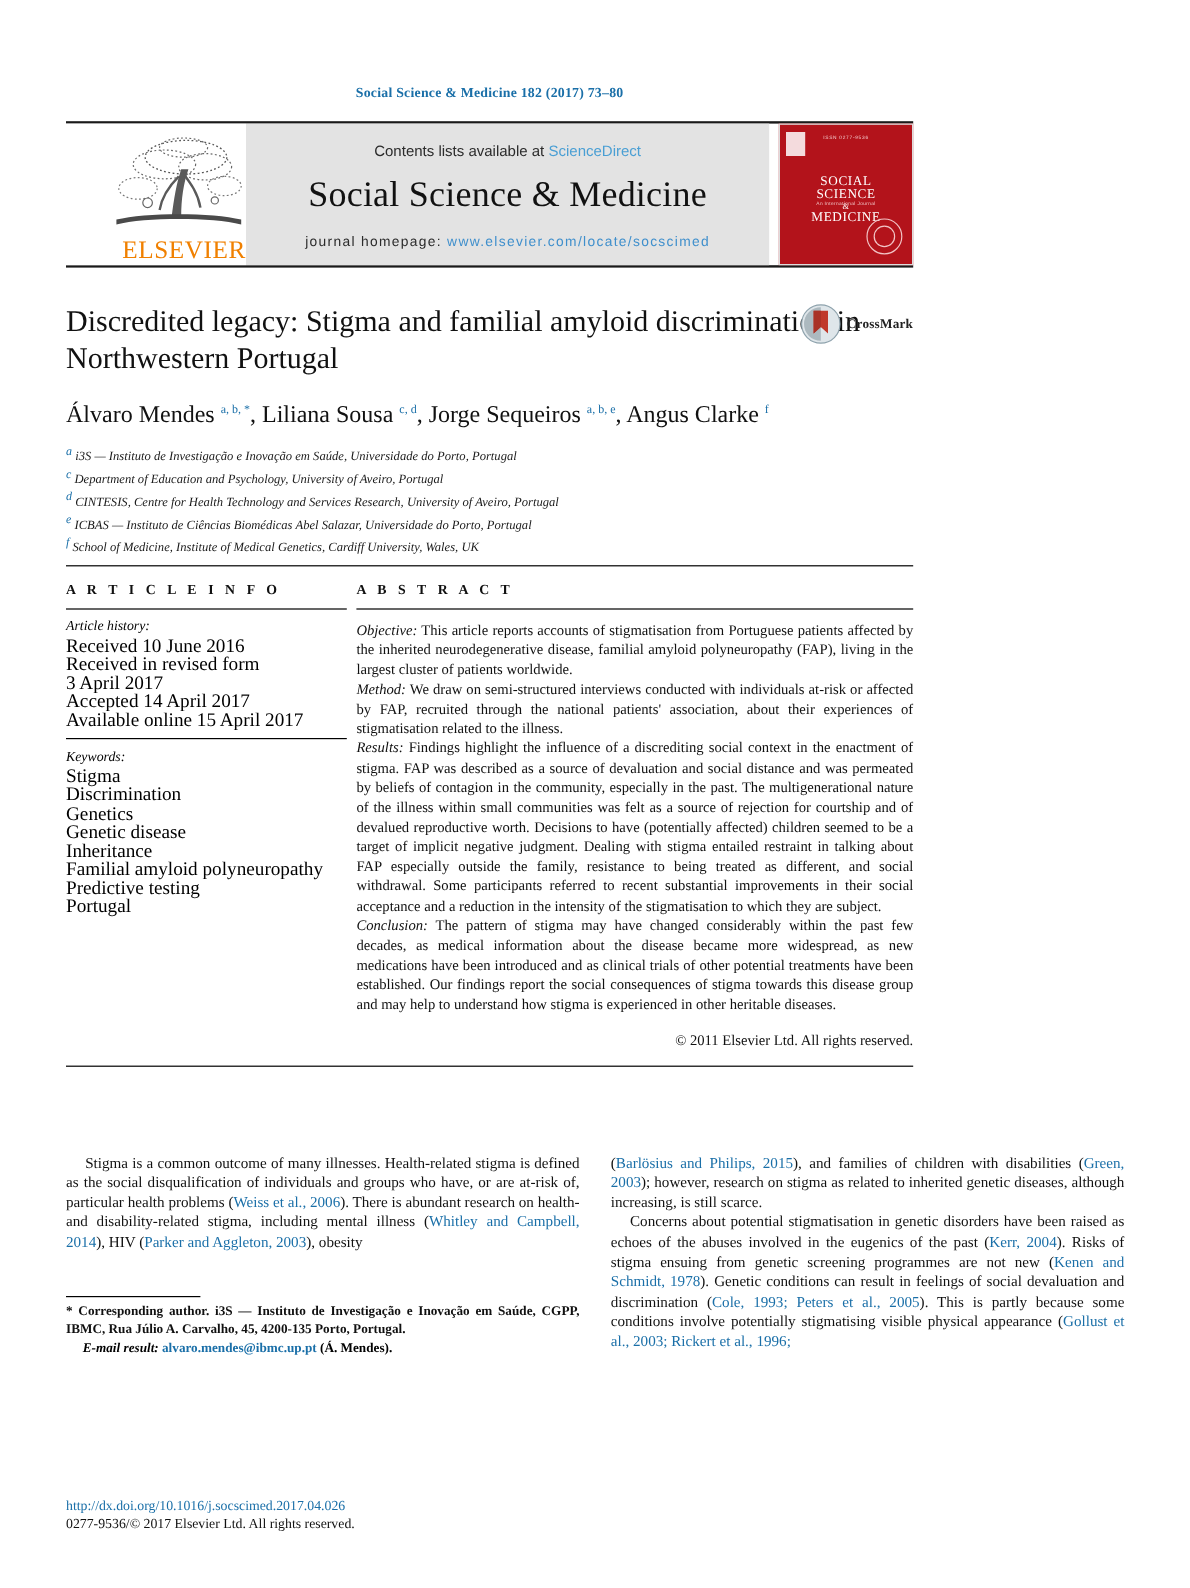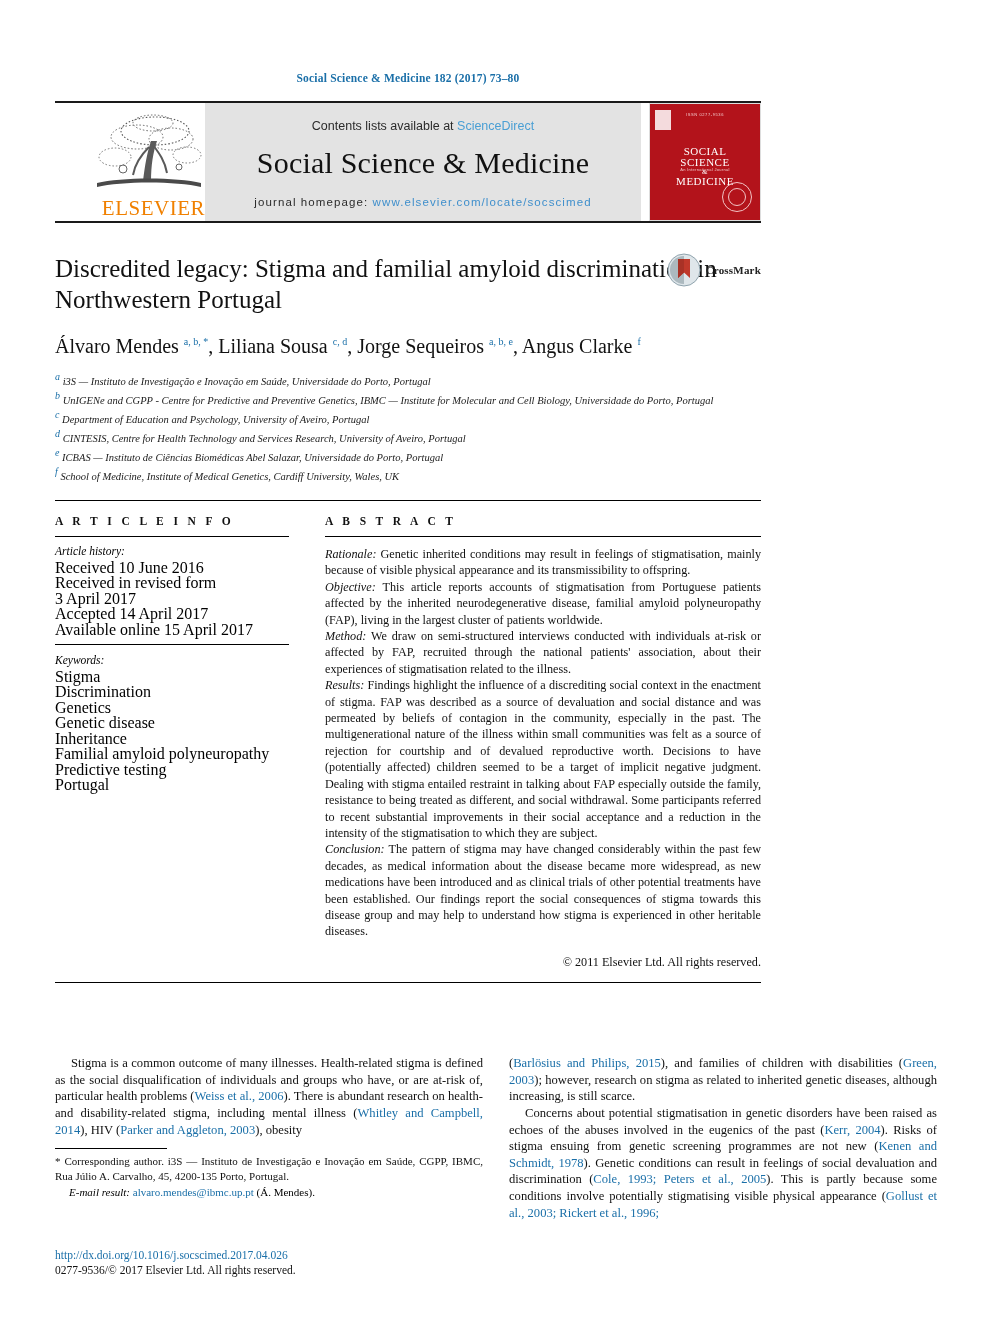--- a/index.html
+++ b/index.html
@@ -204,25 +204,25 @@
     font-family: "Liberation Serif", serif;
     font-style: italic;
     font-size: 10.5px;
     line-height: 14.5px;
     color: #1a1a1a;
     white-space: nowrap;
   }
 
   
   .info-abstract {
-    margin-top: 16px;
+    margin-top: 6px;
     border-top: 1px solid #000;
     padding-top: 14px;
     display: flex;
-    gap: 36px;
+    gap: 8px;
   }
   .col-info { width: 234px; flex: 0 0 234px; }
   .col-abs  { flex: 1 1 auto; }
   .sec-head {
     font-family: "Liberation Serif", serif;
     font-weight: bold;
     font-size: 11.5px;
     letter-spacing: 3.4px;
     color: #111;
     margin-bottom: 9px;
@@ -284,22 +284,23 @@
   .p-indent { text-indent: 16px; }
   a.cit, .cit {
     color: #1a6fa8;
     text-decoration: none;
   }
 
   
   .footnote-zone {
     position: absolute;
     left: 55px;
-    top: 1148px;
+    top: 1080px;
     width: 428px;
+    font-weight: bold;
   }
   .fn-rule {
     width: 112px;
     border-top: 1px solid #000;
     margin-bottom: 5px;
   }
   .fn-text {
     font-family: "Liberation Serif", serif;
     font-size: 11px;
     line-height: 14.6px;
@@ -402,21 +403,20 @@
         <path d="M11 6 L23 6 L23 25 L17 19.5 L11 25 Z" fill="#c0392b"></path>
         <path d="M11 6 L17 6 L17 19.5 L11 25 Z" fill="#a93226"></path>
       </svg>
       <span class="crossmark-label">CrossMark</span>
     </div>
 
     <div class="authors">Álvaro Mendes <sup>a, b, *</sup>, Liliana Sousa <sup>c, d</sup>, Jorge Sequeiros <sup>a, b, e</sup>, Angus Clarke <sup>f</sup></div>
 
     <div class="affiliations">
       <div class="aff"><sup>a</sup> <span>i3S — Instituto de Investigação e Inovação em Saúde, Universidade do Porto, Portugal</span></div>
-      <div class="aff"><sup>b</sup> <span>UnIGENe and CGPP - Centre for Predictive and Preventive Genetics, IBMC — Institute for Molecular and Cell Biology, Universidade do Porto, Portugal</span></div>
       <div class="aff"><sup>c</sup> <span>Department of Education and Psychology, University of Aveiro, Portugal</span></div>
       <div class="aff"><sup>d</sup> <span>CINTESIS, Centre for Health Technology and Services Research, University of Aveiro, Portugal</span></div>
       <div class="aff"><sup>e</sup> <span>ICBAS — Instituto de Ciências Biomédicas Abel Salazar, Universidade do Porto, Portugal</span></div>
       <div class="aff"><sup>f</sup> <span>School of Medicine, Institute of Medical Genetics, Cardiff University, Wales, UK</span></div>
     </div>
   </div>
 
   <div class="info-abstract">
 
     <div class="col-info">
@@ -440,21 +440,20 @@
         <div class="info-line">Inheritance</div>
         <div class="info-line">Familial amyloid polyneuropathy</div>
         <div class="info-line">Predictive testing</div>
         <div class="info-line">Portugal</div>
       </div>
     </div>
 
     <div class="col-abs">
       <div class="sec-head">A B S T R A C T</div>
       <div class="abstract-body">
-        <p><span class="lbl">Rationale:</span><span> Genetic inherited conditions may result in feelings of stigmatisation, mainly because of visible physical appearance and its transmissibility to offspring.</span></p>
         <p><span class="lbl">Objective:</span><span> This article reports accounts of stigmatisation from Portuguese patients affected by the inherited neurodegenerative disease, familial amyloid polyneuropathy (FAP), living in the largest cluster of patients worldwide.</span></p>
         <p><span class="lbl">Method:</span><span> We draw on semi-structured interviews conducted with individuals at-risk or affected by FAP, recruited through the national patients' association, about their experiences of stigmatisation related to the illness.</span></p>
         <p><span class="lbl">Results:</span><span> Findings highlight the influence of a discrediting social context in the enactment of stigma. FAP was described as a source of devaluation and social distance and was permeated by beliefs of contagion in the community, especially in the past. The multigenerational nature of the illness within small communities was felt as a source of rejection for courtship and of devalued reproductive worth. Decisions to have (potentially affected) children seemed to be a target of implicit negative judgment. Dealing with stigma entailed restraint in talking about FAP especially outside the family, resistance to being treated as different, and social withdrawal. Some participants referred to recent substantial improvements in their social acceptance and a reduction in the intensity of the stigmatisation to which they are subject.</span></p>
         <p><span class="lbl">Conclusion:</span><span> The pattern of stigma may have changed considerably within the past few decades, as medical information about the disease became more widespread, as new medications have been introduced and as clinical trials of other potential treatments have been established. Our findings report the social consequences of stigma towards this disease group and may help to understand how stigma is experienced in other heritable diseases.</span></p>
         <div class="copyright">© 2011 Elsevier Ltd. All rights reserved.</div>
       </div>
     </div>
   </div>
   <div class="abs-bottom-rule"></div>
 

